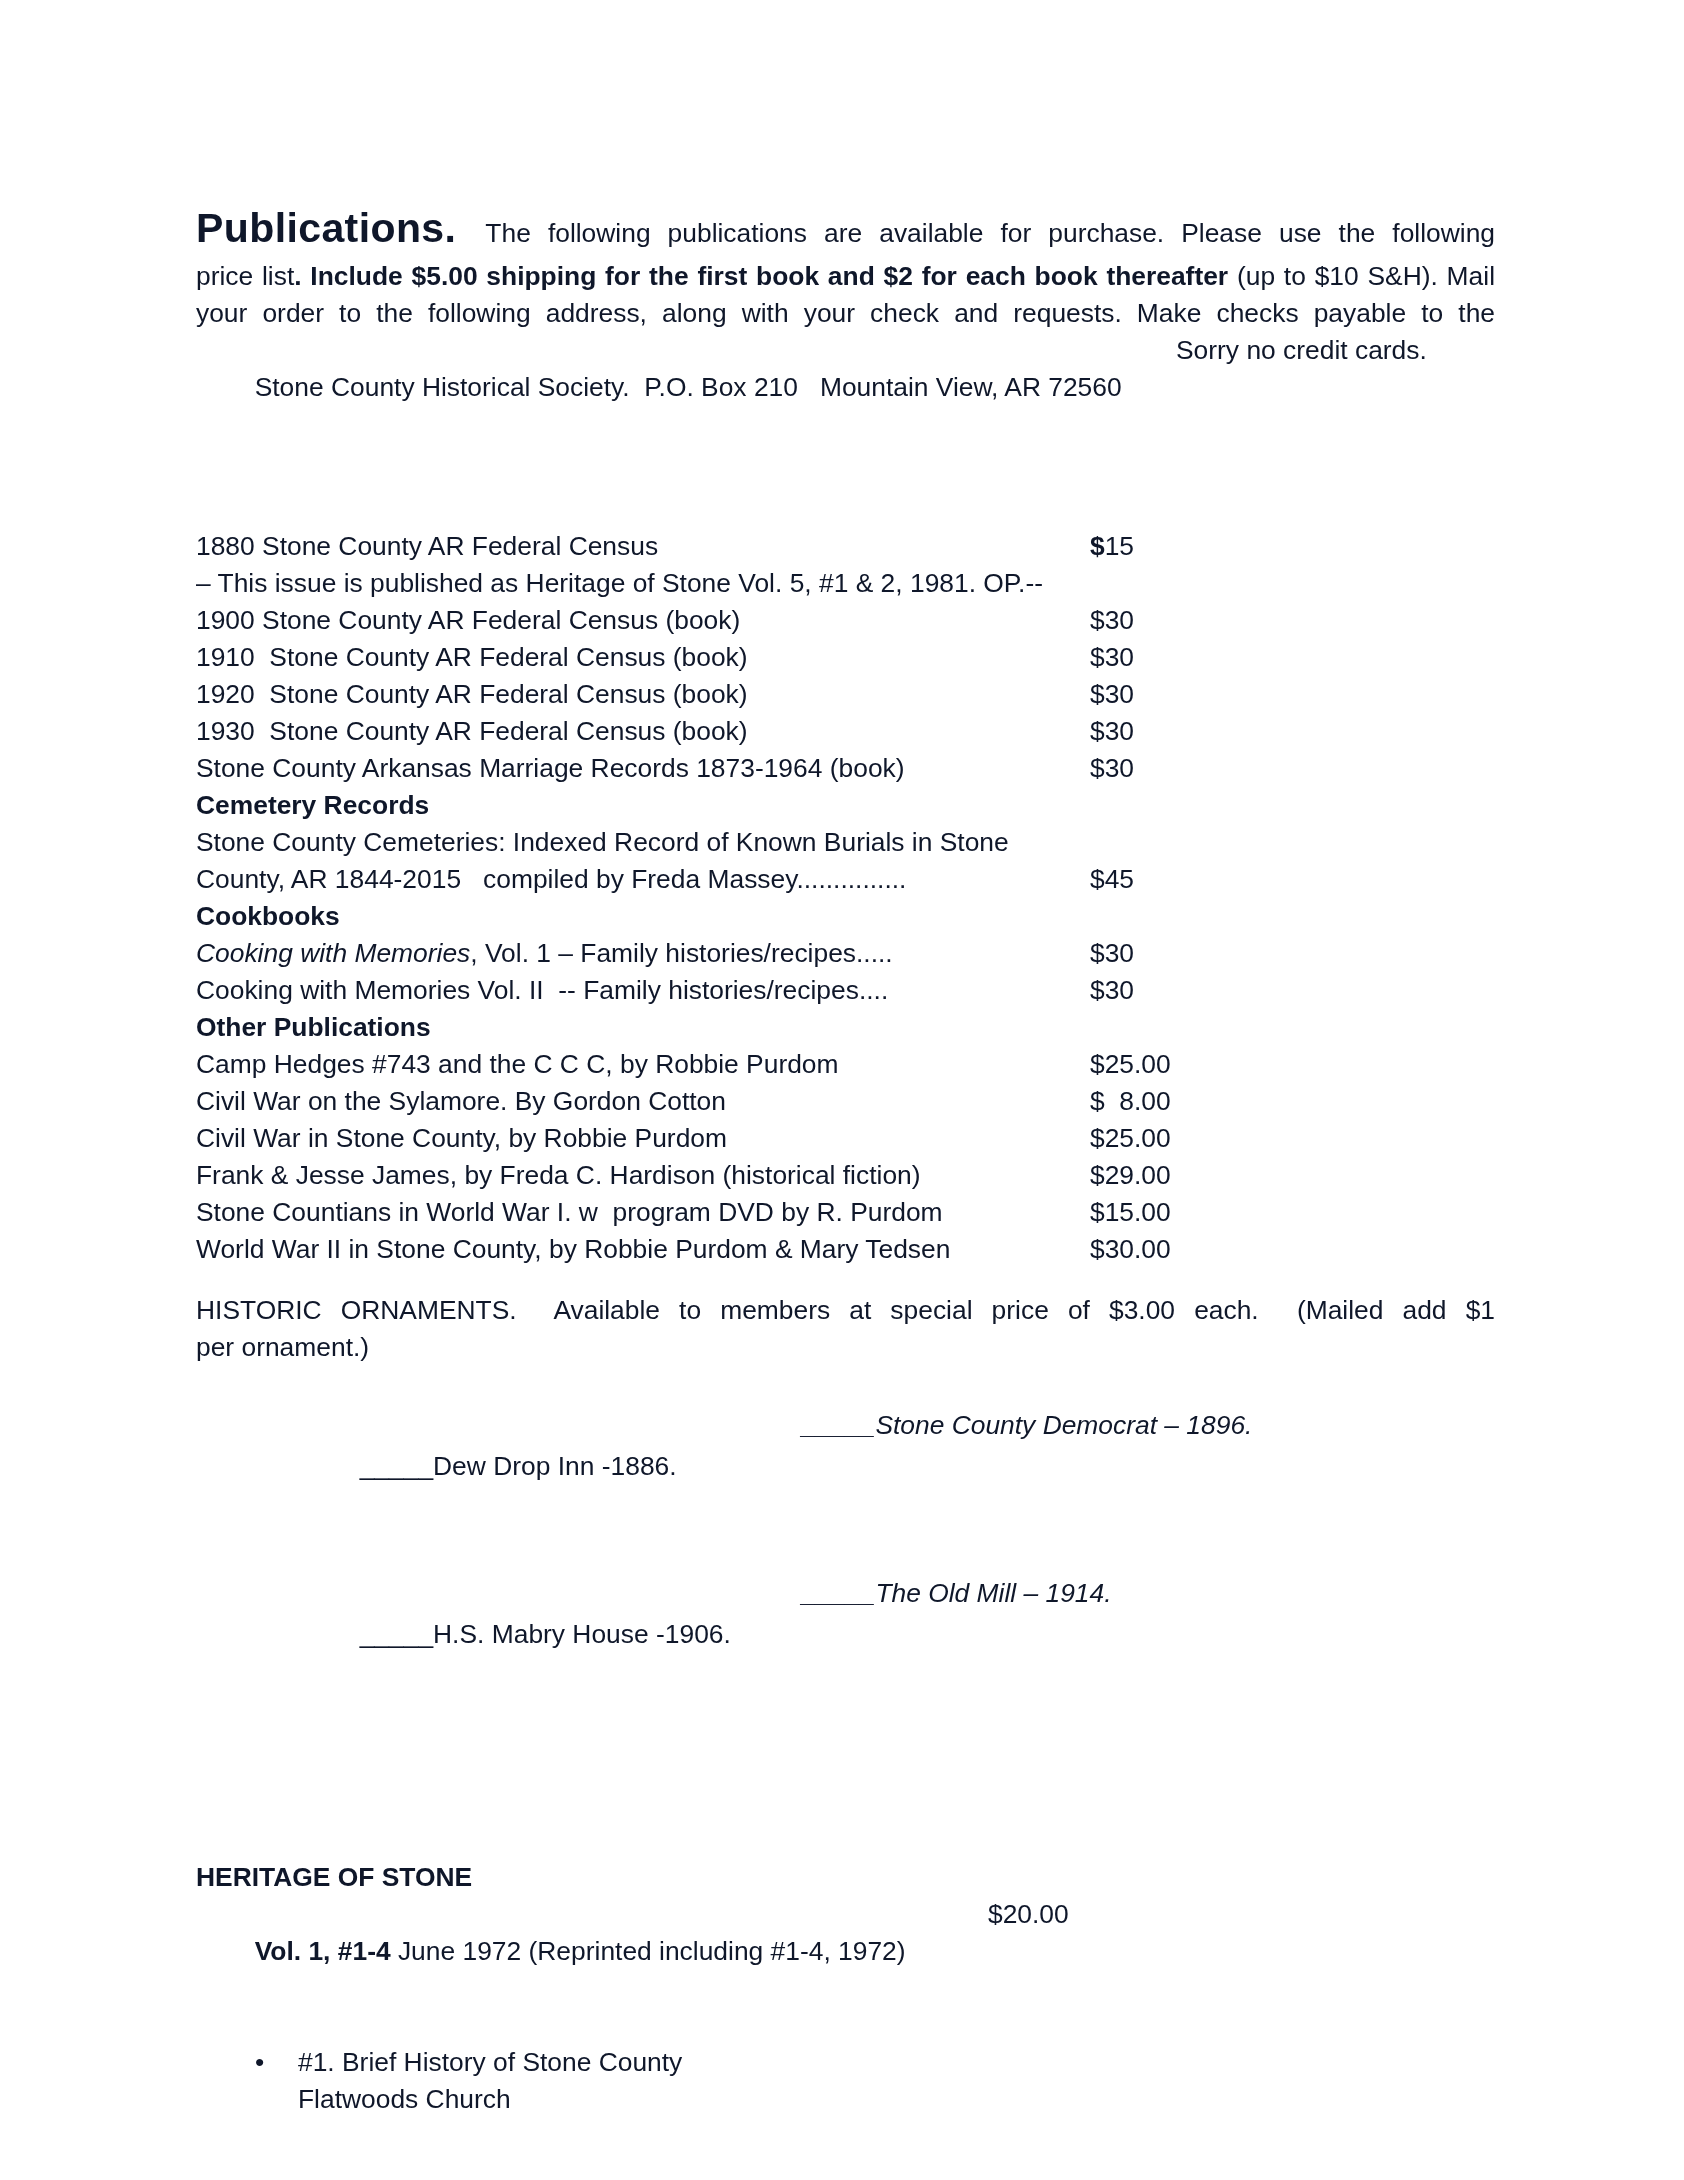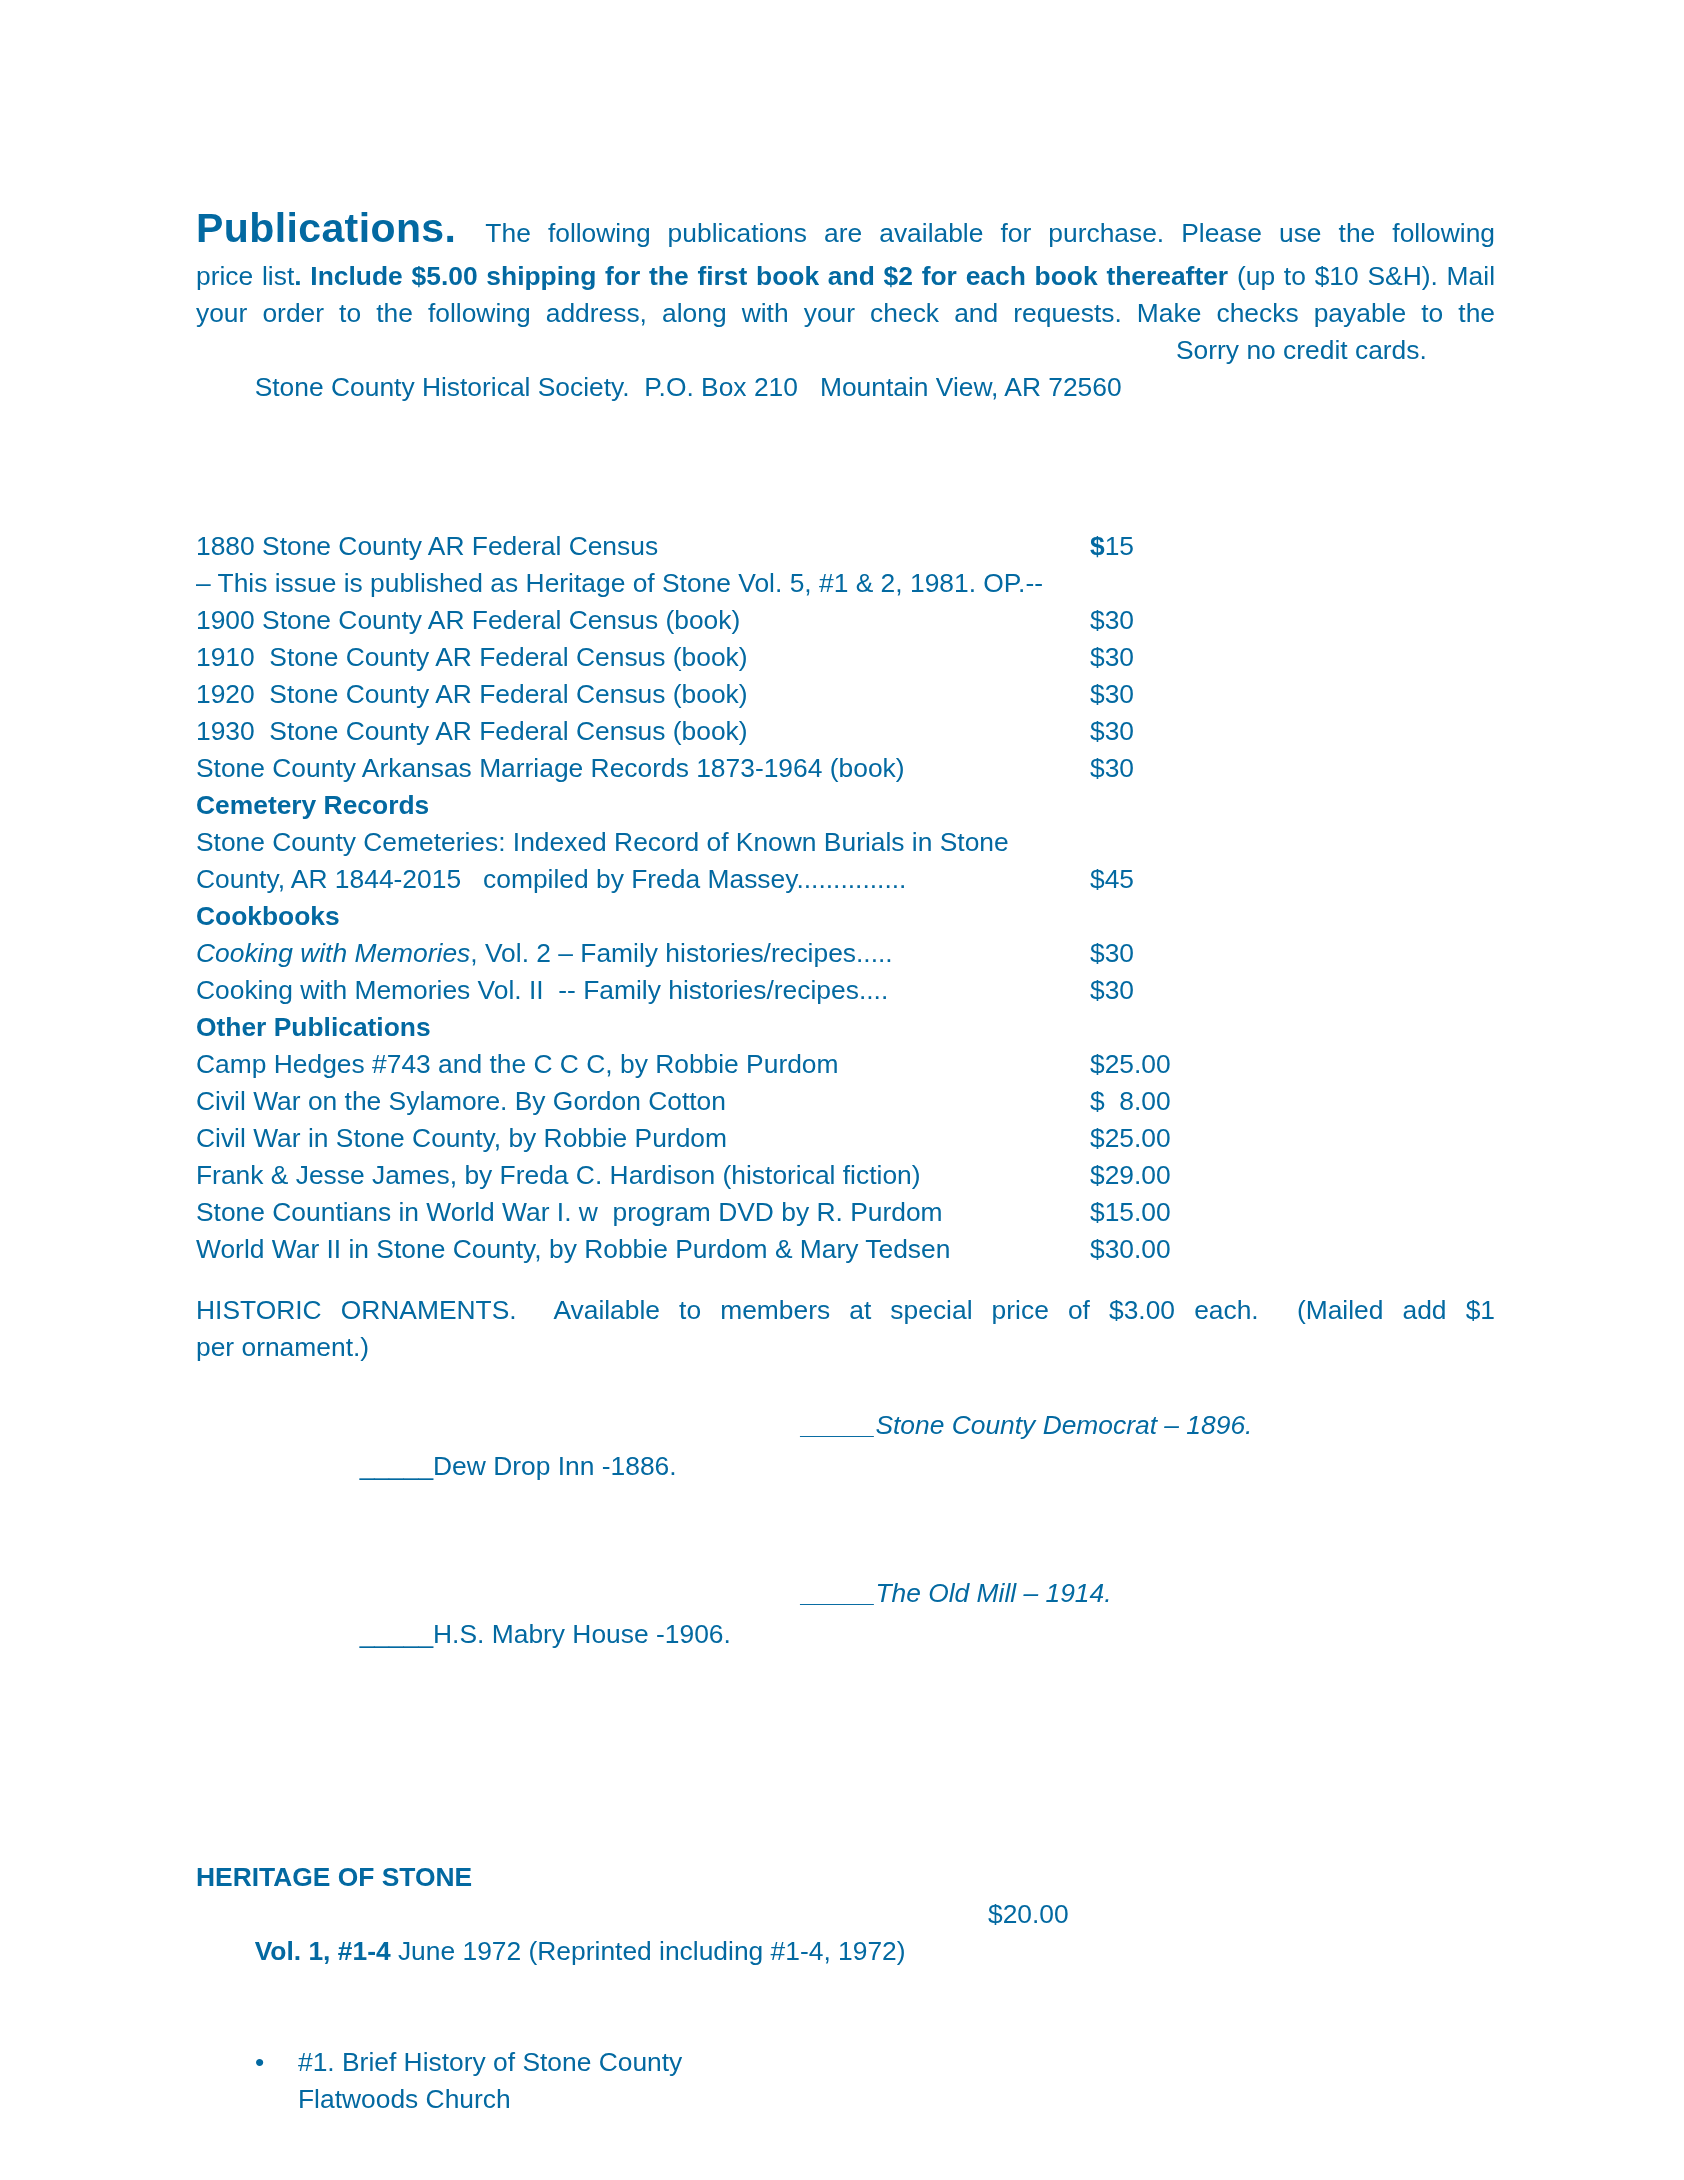--- a/index.html
+++ b/index.html
@@ -1,17 +1,17 @@
 <!DOCTYPE html>
 <html style="font-size:13.6px"><head>
 <meta charset="utf-8">
 <style>
   html,body{margin:0;padding:0;background:#ffffff;}
   .page{
-    position:relative;width:1685px;height:2181px;background:#ffffff;color:#0369a1;
+    position:relative;width:1685px;height:2181px;background:#ffffff;color:#0f172a;
     font-family:"Liberation Sans","DejaVu Sans",sans-serif;
     font-size:26.4px;line-height:37px;overflow:hidden;
   }
   .content{position:absolute;left:196px;top:204px;width:1299px;}
   .jline{text-align:justify;text-align-last:justify;}
   .line1{line-height:49px;}
   .doc-title{font-size:41px;font-weight:700;letter-spacing:0.4px;}
   .titlegap{display:inline-block;width:29px;}
   .b{font-weight:700;}
   .i{font-style:italic;}
@@ -85,21 +85,21 @@
 
       <div class="row b">Cemetery Records</div>
       <div class="row pre">Stone County Cemeteries: Indexed Record of Known Burials in Stone</div>
       <div class="row">
         <span class="pre">County, AR 1844-2015   compiled by Freda Massey...............</span>
         <span class="price">$45</span>
       </div>
 
       <div class="row b">Cookbooks</div>
       <div class="row">
-        <span class="i pre">Cooking with Memories</span><span class="pre">, Vol. 2 – Family histories/recipes.....</span>
+        <span class="i pre">Cooking with Memories</span><span class="pre">, Vol. 1 – Family histories/recipes.....</span>
         <span class="price">$30</span>
       </div>
       <div class="row">
         <span class="pre">Cooking with Memories Vol. II  -- Family histories/recipes....</span>
         <span class="price">$30</span>
       </div>
 
       <div class="row b">Other Publications</div>
       <div class="row">
         <span class="pre">Camp Hedges #743 and the C C C, by Robbie Purdom</span>

